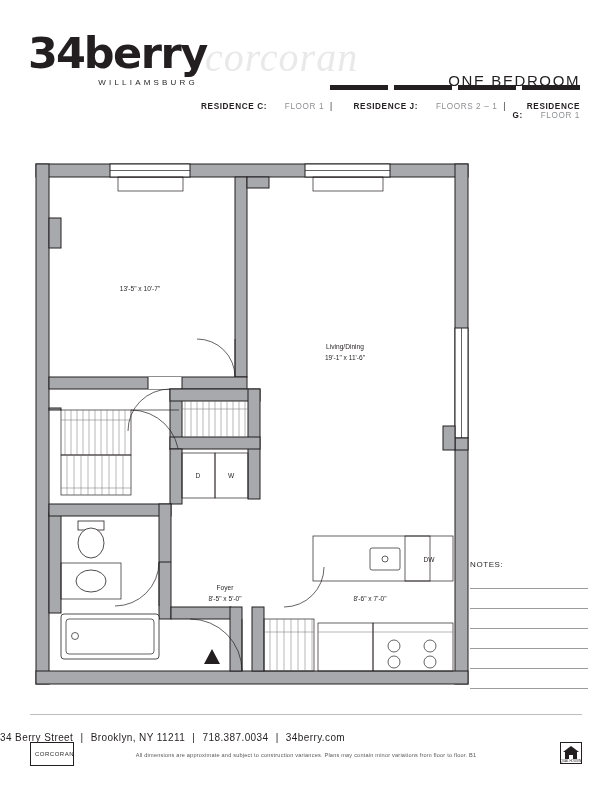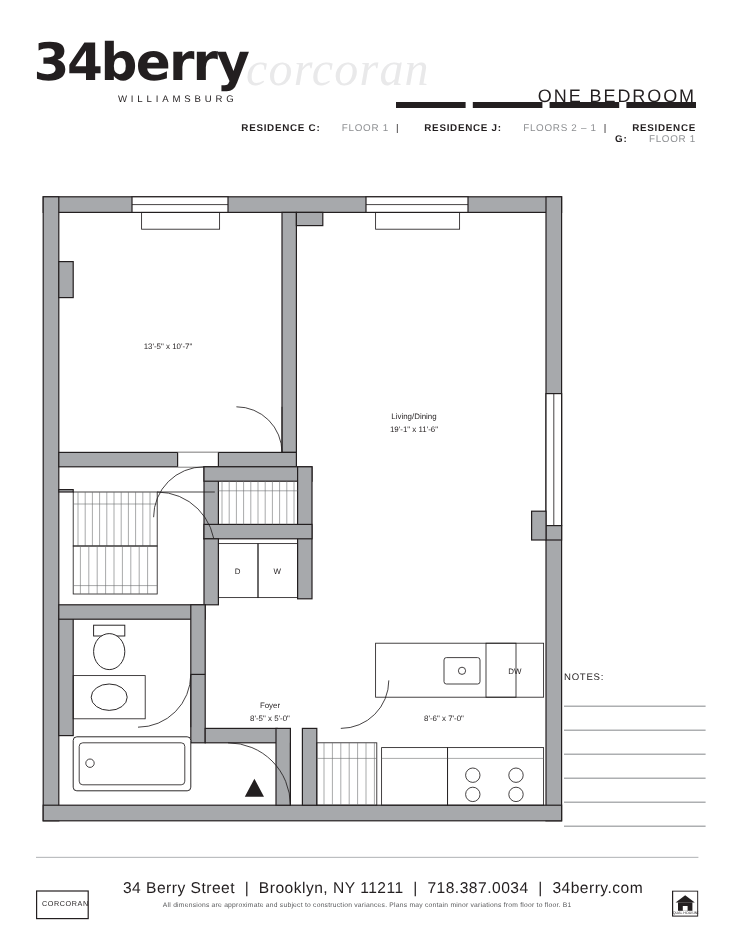--- a/index.html
+++ b/index.html
@@ -143,22 +143,22 @@
     position: absolute;
     left: 30px;
     top: 0;
     width: 552px;
     border-top: 1px solid #bcbec0;
   }
   .footer-addr {
     position: absolute;
     top: 18px;
     width: 536px;
-    text-align: right;
-    font-size: 13px;
+    text-align: left;
+    font-size: 10px;
     letter-spacing: 0.4px;
     color: #231f20;
   }
   .footer-addr .bar { color: #231f20; padding: 0 4px; }
   .footer-disc {
     position: absolute;
     top: 38px;
     width: 612px;
     text-align: center;
     font-size: 5.6px;

